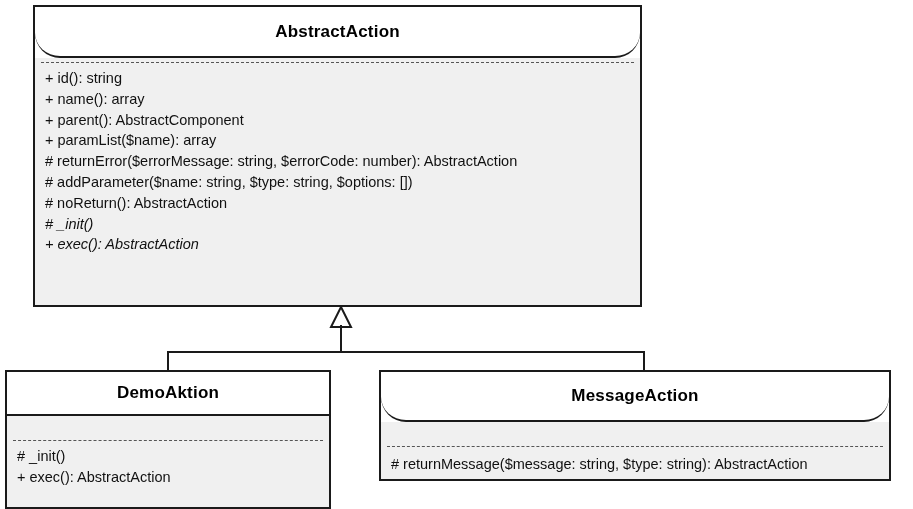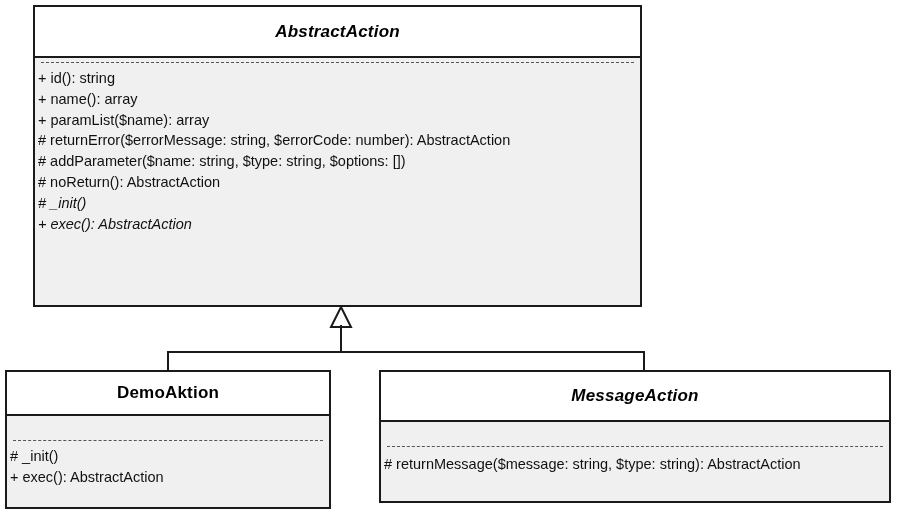--- a/index.html
+++ b/index.html
@@ -37,40 +37,40 @@
     display: flex;
     align-items: center;
     justify-content: center;
     background: #ffffff;
     border-bottom: 2px solid #1a1a1a;
     font-size: 17px;
     font-weight: bold;
     letter-spacing: 0.2px;
   }
   .uml-header.abstract {
-    font-style: italic;
+    border-radius: 25px;
   }
   .uml-body {
     box-sizing: border-box;
     background: #f0f0f0;
     flex: 1 1 auto;
     position: relative;
     overflow: hidden;
   }
   .compartment-sep {
     position: absolute;
     left: 6px;
     right: 6px;
     border-top: 1px dashed #555555;
     height: 0;
   }
   .member-list {
     position: absolute;
     left: 0; right: 0;
-    padding: 0 0 0 3px;
+    padding: 0 0 0 10px;
     margin: 0;
     list-style: none;
   }
   .member {
     font-size: 14.5px;
     line-height: 20.8px;
     white-space: nowrap;
     color: #111111;
   }
   .member.abstract {
@@ -89,21 +89,21 @@
   #class-demoaktion {
     left: 5px; top: 370px;
     width: 326px; height: 139px;
   }
   #class-demoaktion .uml-header { height: 44px; }
   #class-demoaktion .compartment-sep { top: 24px; }
   #class-demoaktion .member-list { top: 30px; }
 
   #class-messageaction {
     left: 379px; top: 370px;
-    width: 512px; height: 133px;
+    width: 512px; height: 111px;
   }
   #class-messageaction .uml-header { height: 50px; }
   #class-messageaction .compartment-sep { top: 24px; }
   #class-messageaction .member-list { top: 32px; }
 
   
   .conn-line {
     position: absolute;
     background: #1a1a1a;
   }
@@ -149,20 +149,21 @@
 
 <div class="canvas">
 
   <div class="uml-class" id="class-abstractaction">
     <div class="uml-header abstract">AbstractAction</div>
     <div class="uml-body">
       <div class="compartment-sep"></div>
       <ul class="member-list">
         <li class="member">+ id(): string</li>
         <li class="member">+ name(): array</li>
+        <li class="member">+ parent(): AbstractComponent</li>
         <li class="member">+ paramList($name): array</li>
         <li class="member"># returnError($errorMessage: string, $errorCode: number): AbstractAction</li>
         <li class="member"># addParameter($name: string, $type: string, $options: [])</li>
         <li class="member"># noReturn(): AbstractAction</li>
         <li class="member abstract"># _init()</li>
         <li class="member abstract">+ exec(): AbstractAction</li>
       </ul>
     </div>
   </div>
 

